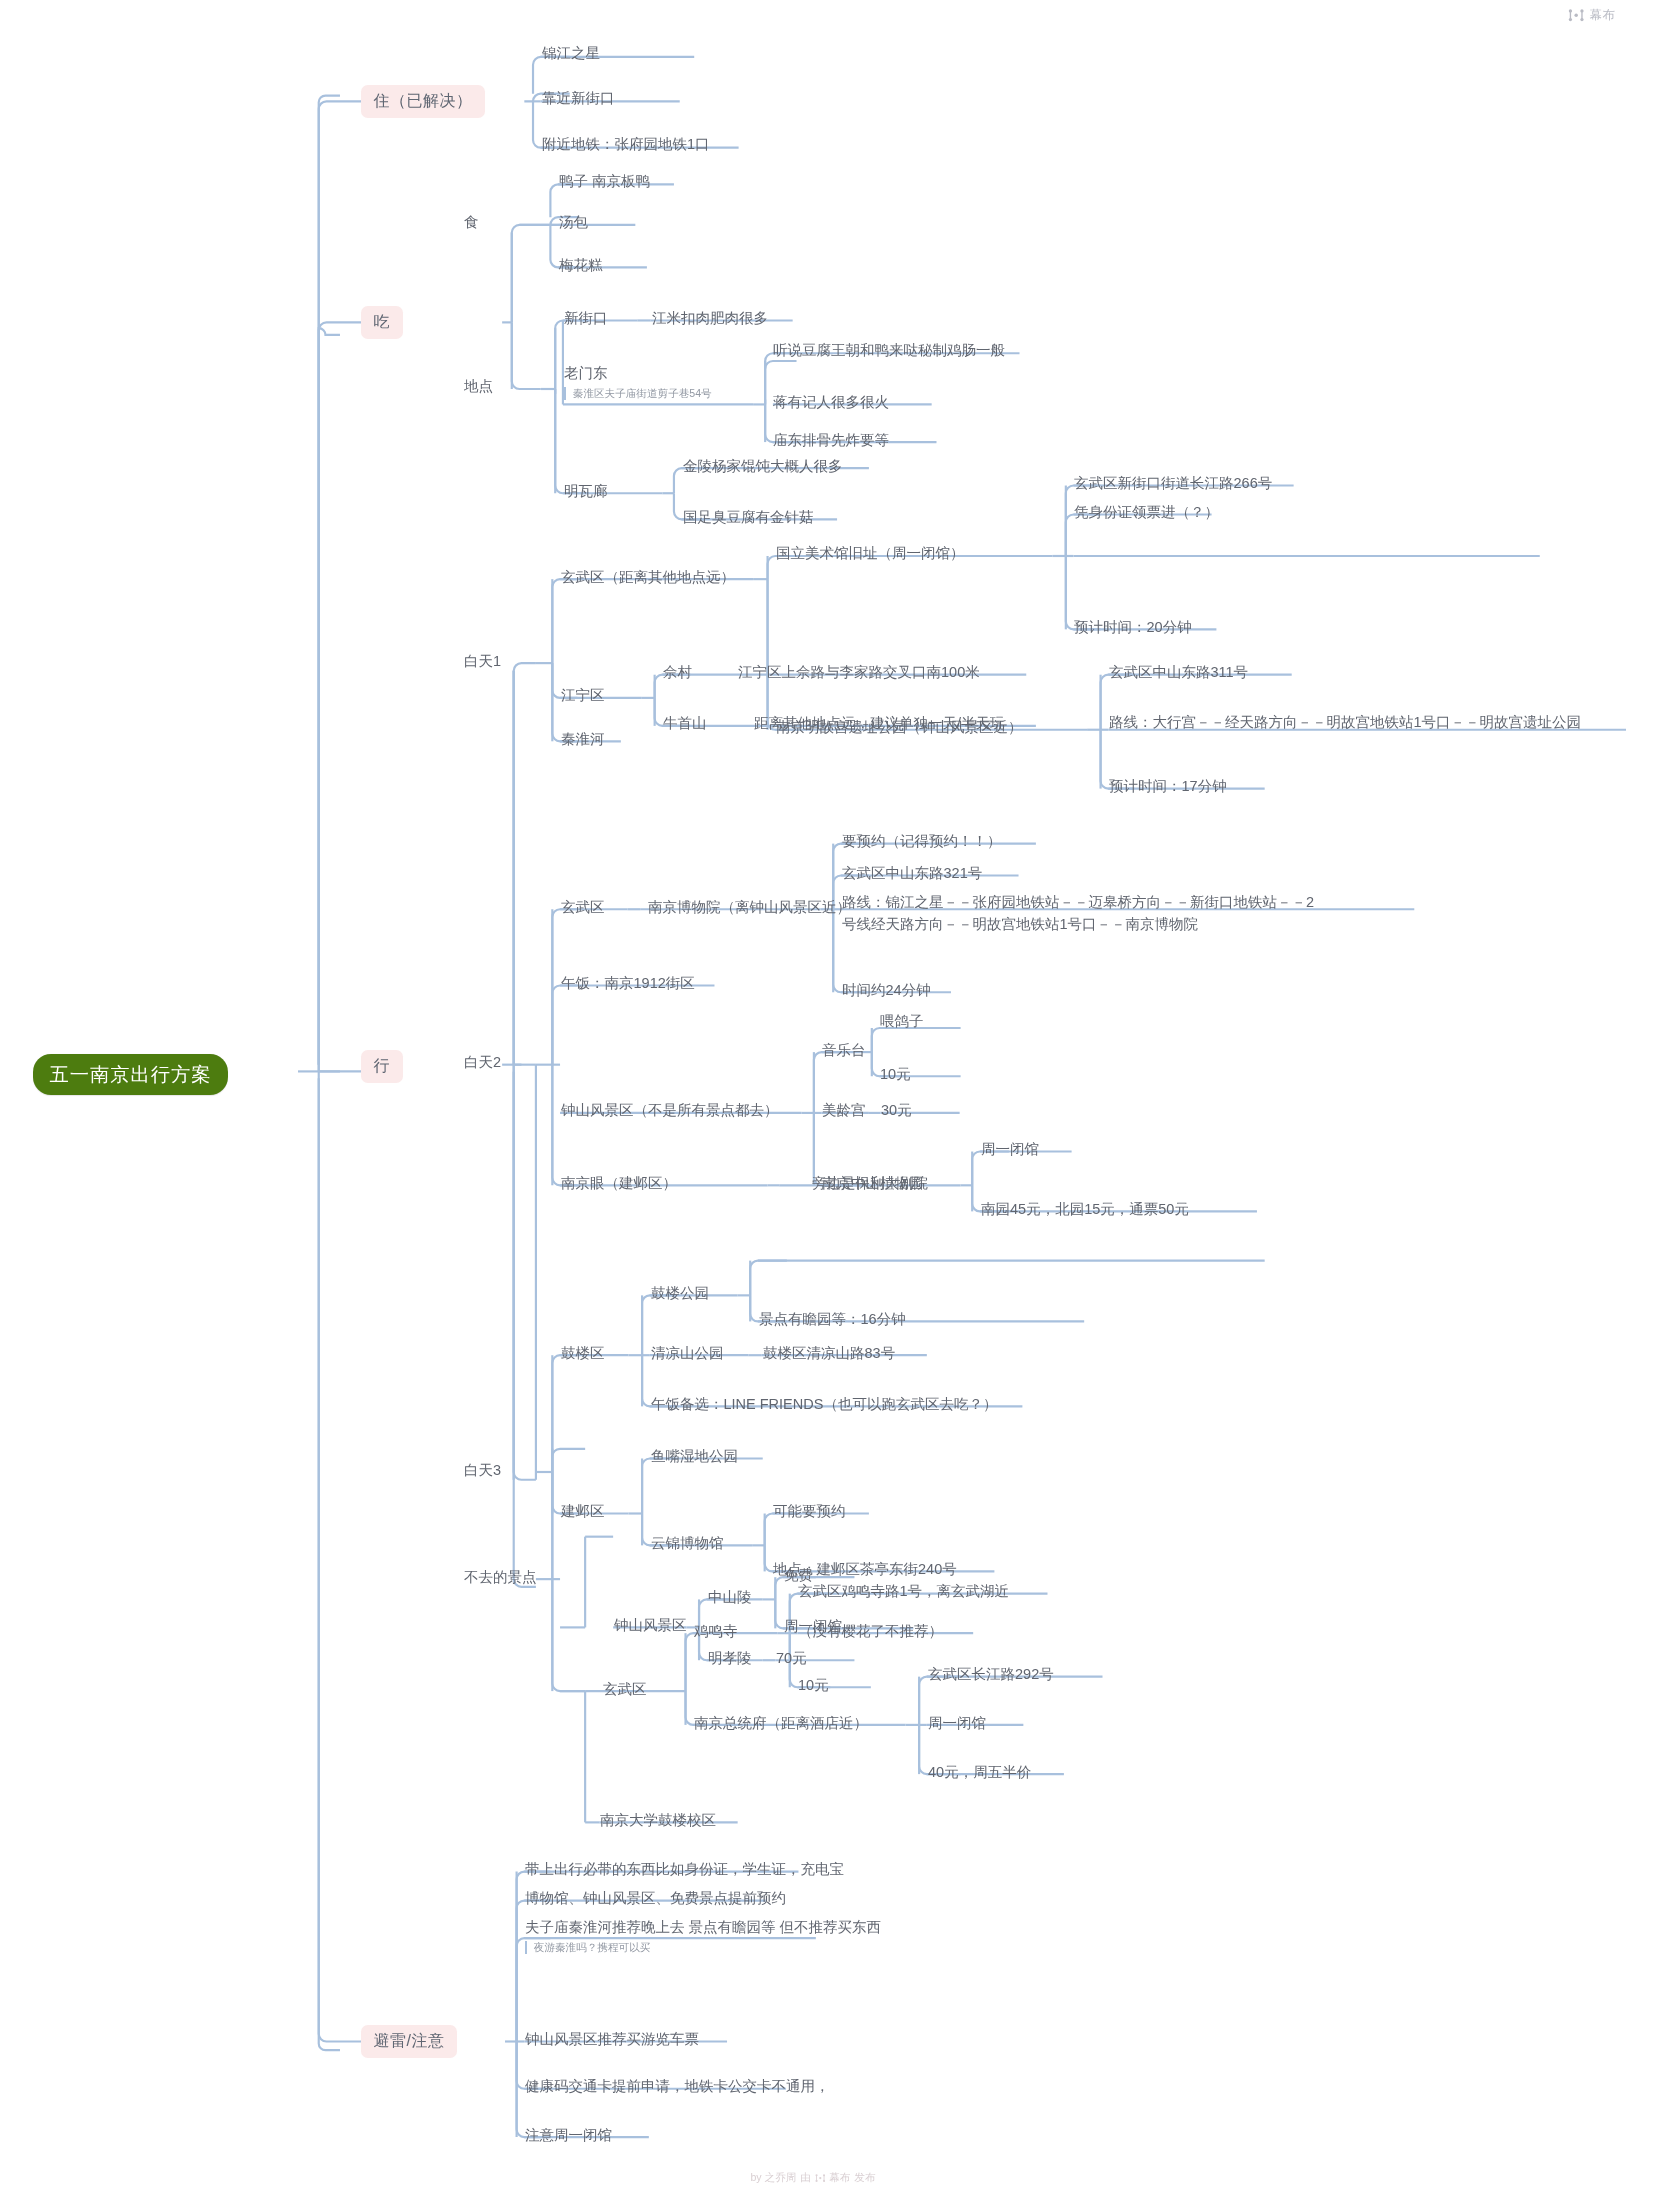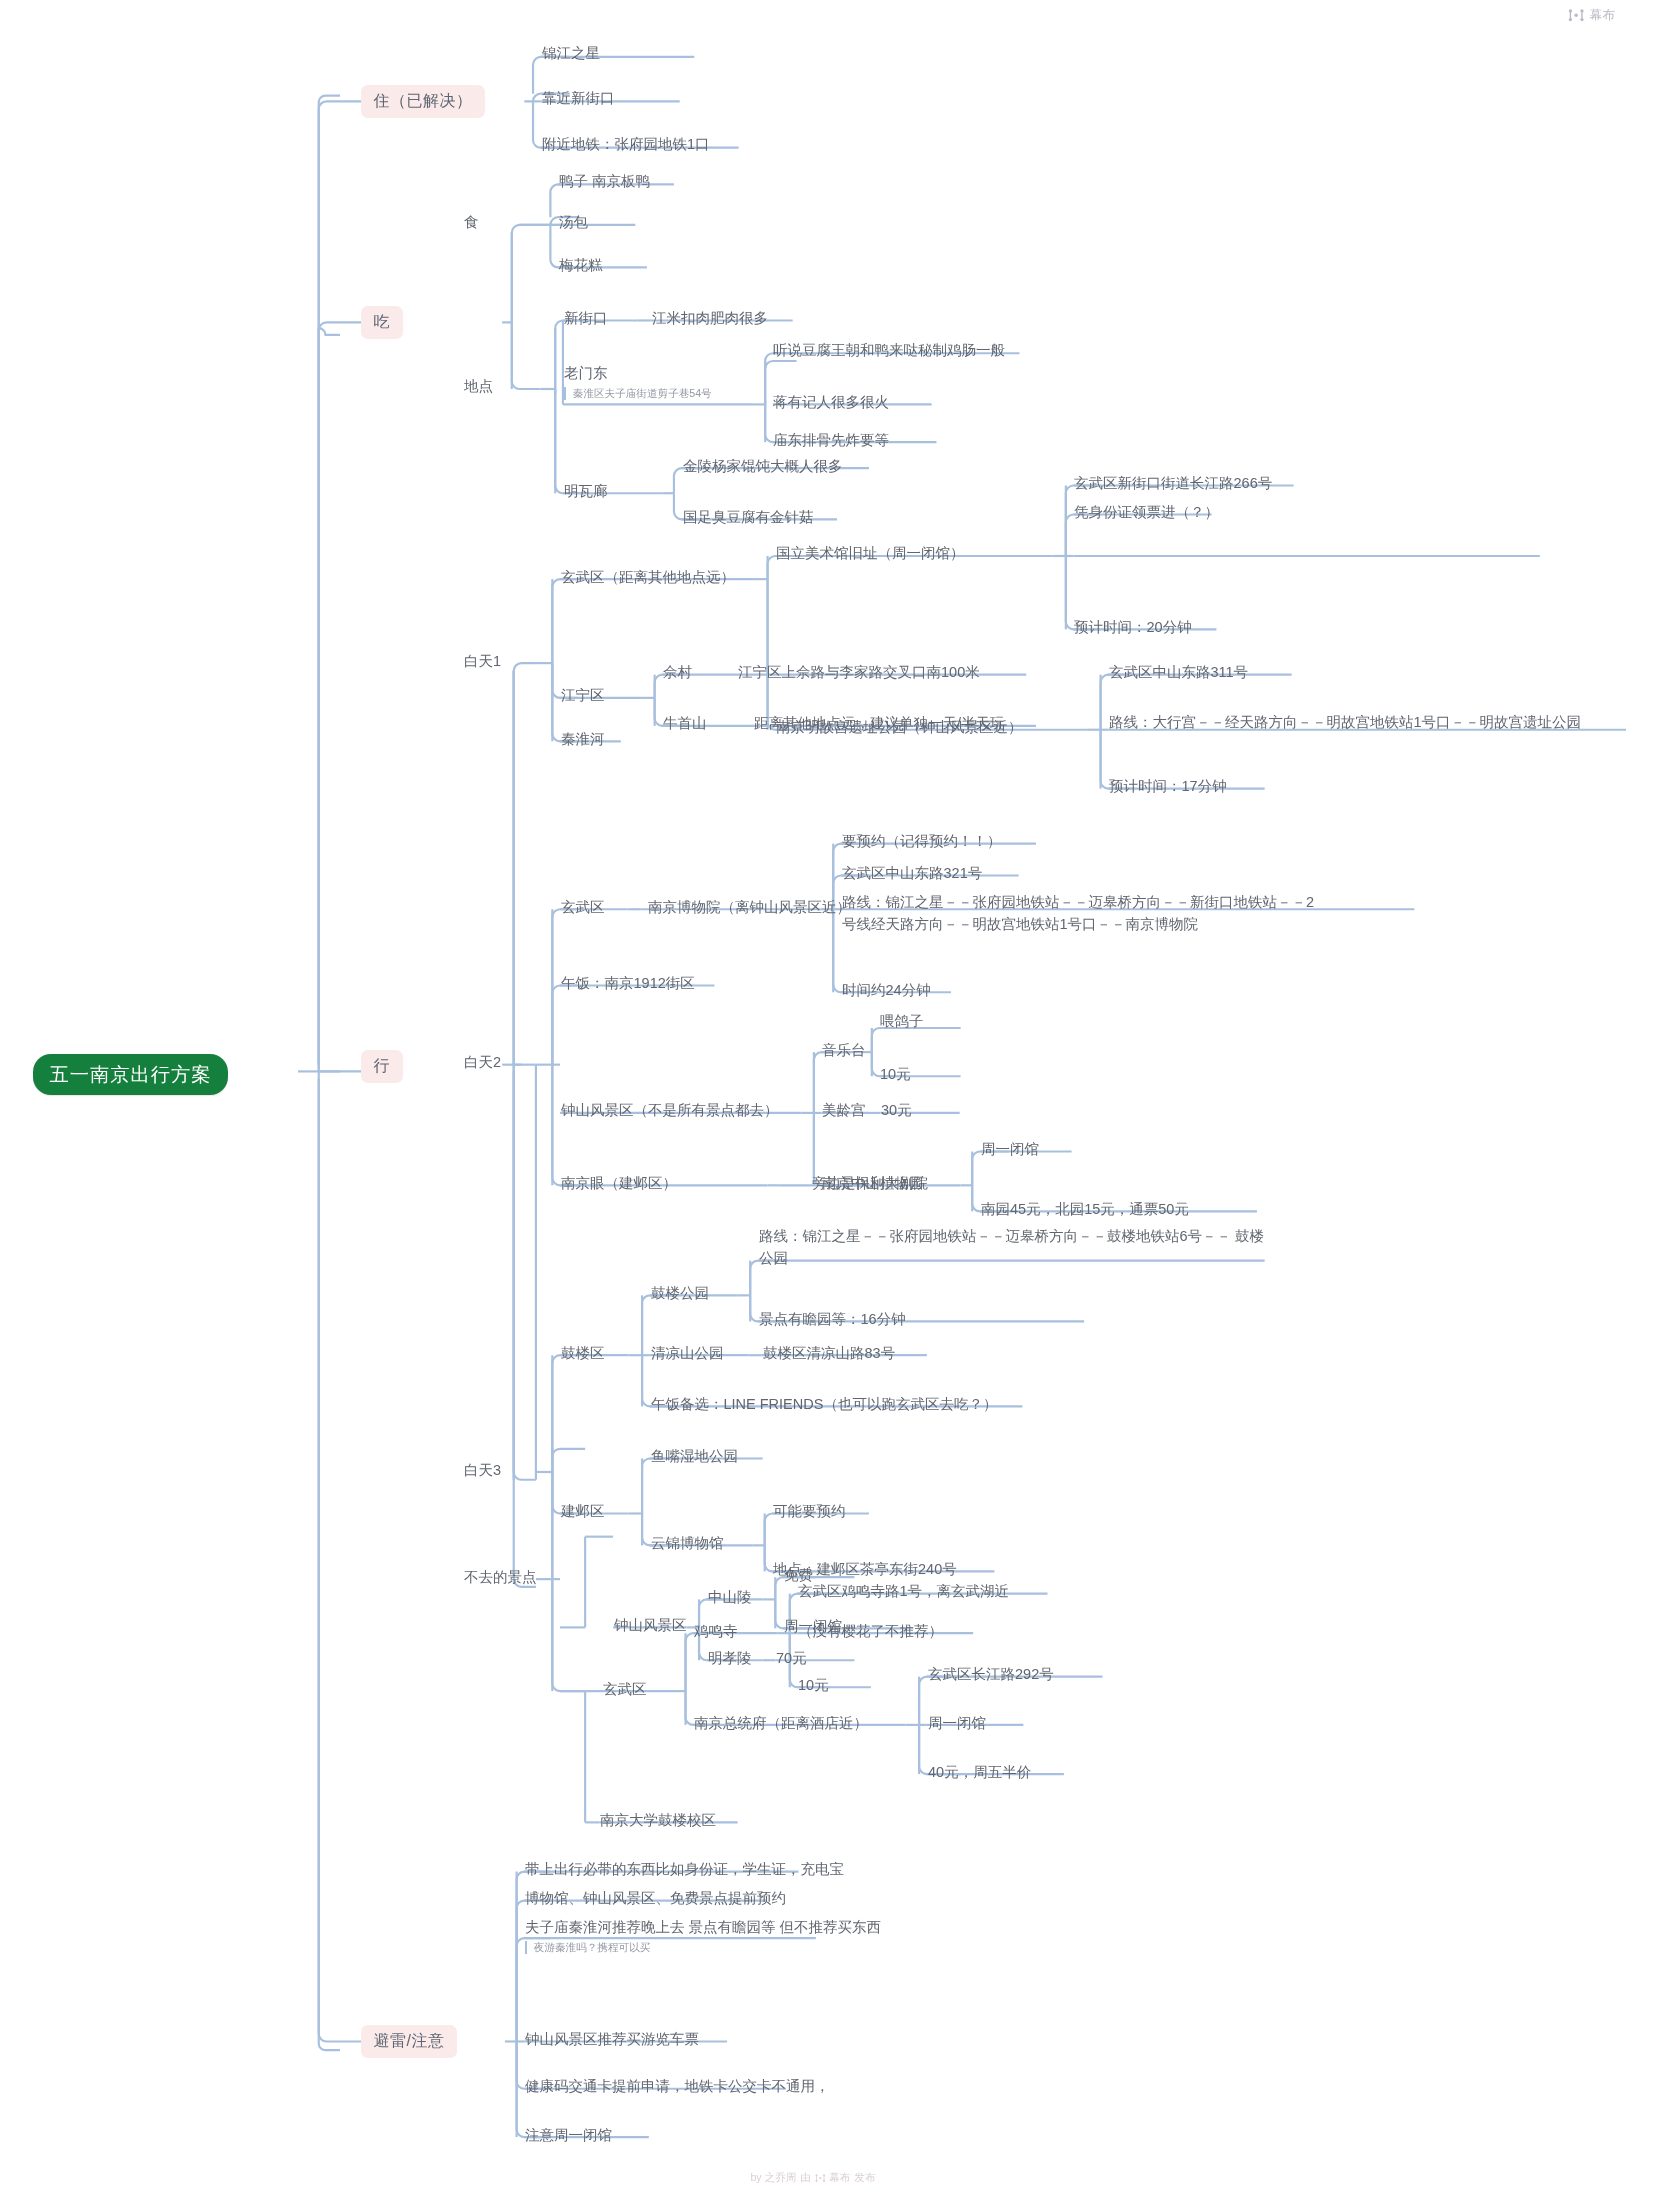--- a/index.html
+++ b/index.html
@@ -49,21 +49,21 @@
   #links line { stroke: #a8c0dd; stroke-width: 4.5; }
   
   .node {
     position: absolute;
     white-space: nowrap;
     color: #5f6672;
     line-height: 1.25;
   }
   
   .root {
-    background: #15803d;
+    background: #4d7c0f;
     color: #ffffff;
     border-radius: 18px;
     padding: 8.7px 16.4px;
     font-size: 19.3px;
     letter-spacing: 1px;
     box-shadow: 0 0.5px 1px rgba(0,0,0,.10);
   }
   
   .pill {
     background: #fbeaea;
@@ -472,21 +472,20 @@
   <div class="node txt" style="left:822px; top:1173px;">南京中山植物园</div>
   <div class="node txt" style="left:981px; top:1139px;">周一闭馆</div>
   <div class="node txt" style="left:981px; top:1199px;">南园45元，北园15元，通票50元</div>
 
   <div class="node txt" style="left:561px; top:1173px;">南京眼（建邺区）</div>
   <div class="node txt" style="left:780px; top:1173px;margin-left:32px;">旁边是保利大剧院</div>
 
   <div class="node txt" style="left:464px; top:1460px;">白天3</div>
   <div class="node txt" style="left:561px; top:1343px;">鼓楼区</div>
   <div class="node txt" style="left:651px; top:1283px;">鼓楼公园</div>
-  <div class="node txt multi" style="left:759px; top:1224px; width:512px;">路线：锦江之星－－张府园地铁站－－迈皋桥方向－－鼓楼地铁站6号－－ 鼓楼公园</div>
   <div class="node txt" style="left:759px; top:1309px;">景点有瞻园等：16分钟</div>
   <div class="node txt" style="left:651px; top:1343px;">清凉山公园</div>
   <div class="node txt" style="left:763px; top:1343px;">鼓楼区清凉山路83号</div>
   <div class="node txt" style="left:651px; top:1394px;">午饭备选：LINE FRIENDS（也可以跑玄武区去吃？）</div>
 
   <div class="node txt" style="left:561px; top:1501px;">建邺区</div>
   <div class="node txt" style="left:651px; top:1446px;">鱼嘴湿地公园</div>
   <div class="node txt" style="left:651px; top:1533px;">云锦博物馆</div>
   <div class="node txt" style="left:773px; top:1501px;">可能要预约</div>
   <div class="node txt" style="left:773px; top:1559px;">地点：建邺区茶亭东街240号</div>

